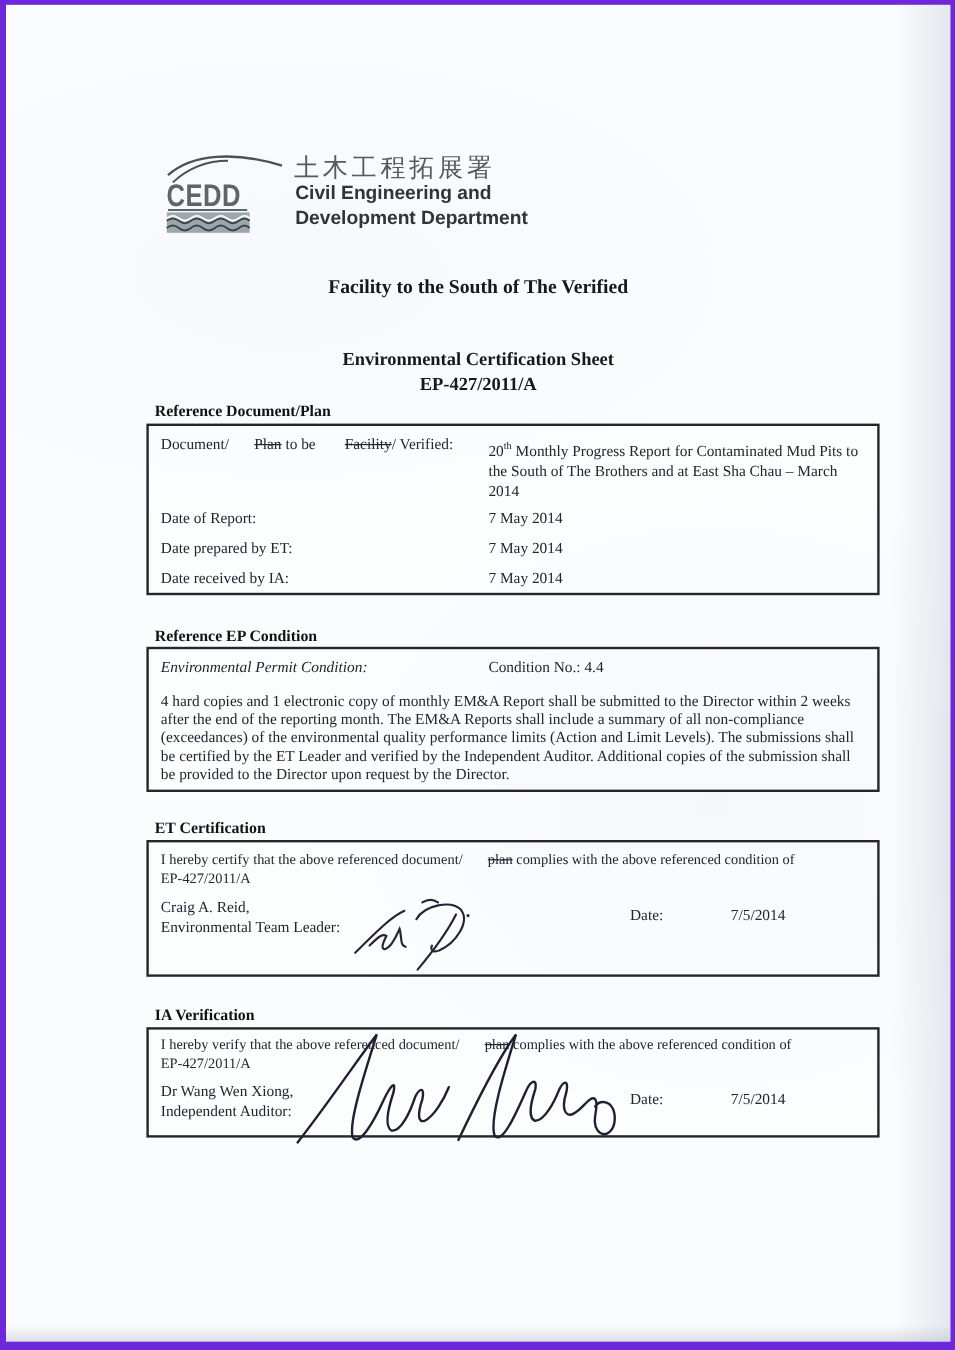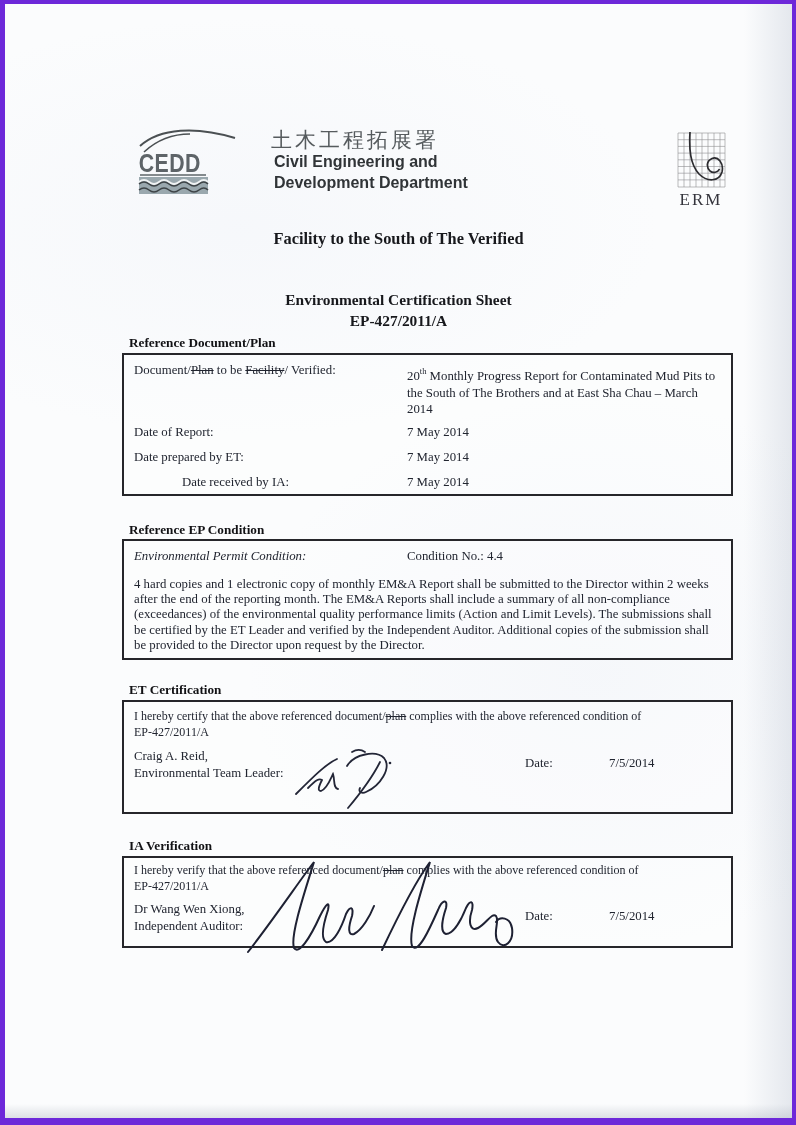--- a/index.html
+++ b/index.html
@@ -24,23 +24,23 @@
   .paper::before { 
     content:""; position:absolute; left:0; right:0; bottom:0; height:14px;
     background:linear-gradient(to top, rgba(150,158,172,.30), rgba(150,158,172,0));
     pointer-events:none;
   }
 
   
   .cedd { position:absolute; left:133px; top:118px; width:310px; height:80px; }
   .cedd-mark { position:absolute; left:0; top:2px; }
   .cedd-cn { position:absolute; left:107px; top:4px; font-family:"DejaVu Sans",sans-serif;
-             font-size:21px; color:#565b5e; letter-spacing:3px; white-space:nowrap;margin-left:26px; }
+             font-size:21px; color:#565b5e; letter-spacing:3px; white-space:nowrap; }
   .cedd-en { position:absolute; left:108px; font-family:"Liberation Sans",sans-serif;
-             font-weight:bold; font-size:16px; color:#303437; white-space:nowrap;margin-left:28px; }
+             font-weight:bold; font-size:16px; color:#303437; white-space:nowrap; }
   .cedd-en1 { top:31px; } .cedd-en2 { top:52px; }
 
   .erm { position:absolute; left:664px; top:128px; width:64px; text-align:center; }
   .erm svg { display:block; margin:0 auto; }
   .erm-label { display:block; margin-top:2px; font-size:17px; letter-spacing:2px; color:#34343c; }
 
   
   .proj-title { position:absolute; left:40px; right:40px; top:223px; text-align:center;
                 font-weight:bold; font-size:16.4px; color:#17181c; line-height:24px; }
   .sheet-title { position:absolute; left:40px; right:40px; top:285px; text-align:center;
@@ -54,21 +54,21 @@
          background:rgba(255,255,255,.25); font-size:12.8px; color:#212530; }
   .box-refdoc { top:349px; height:143px; }
   .box-refep  { top:535px; height:121px; }
   .box-et     { top:696px; height:114px; }
   .box-ia     { top:852px; height:92px; overflow:visible; }
 
   .f-label { position:absolute; left:10px; white-space:nowrap; }
   .f-value { position:absolute; left:283px; }
   .doc-value { width:318px; line-height:16.5px; }
   sup.ord { font-size:8.5px; vertical-align:6px; }
-  s { text-decoration:line-through; }
+  s { text-decoration:line-through;margin-left:21px; }
 
   .ep-text { position:absolute; left:10px; right:10px; top:36px; line-height:15.2px; }
 
   .stmt { position:absolute; left:10px; top:7px; line-height:15.5px; font-size:12px; white-space:nowrap; }
   .sig-name  { position:absolute; left:10px; white-space:nowrap; }
   .sig-title { position:absolute; left:10px; white-space:nowrap; }
   .date-label { position:absolute; left:401px; }
   .date-value { position:absolute; left:485px; }
 
   .sig-et { position:absolute; left:168px; top:40px; }
@@ -89,28 +89,20 @@
         <rect x="1" y="53" width="69" height="17" fill="#9aa8ae"></rect>
         <path d="M1,58 q5,-4 10,0 t10,0 t10,0 t10,0 t10,0 t10,0 t9,0" fill="none" stroke="#f0f3f4" stroke-width="2"></path>
         <path d="M1,60 q5,-4 10,0 t10,0 t10,0 t10,0 t10,0 t10,0 t9,0" fill="none" stroke="#3e4447" stroke-width="1.6"></path>
         <path d="M1,66 q5,-4 10,0 t10,0 t10,0 t10,0 t10,0 t10,0 t9,0" fill="none" stroke="#3e4447" stroke-width="1.6"></path>
       </svg>
       <div class="cedd-cn">土木工程拓展署</div>
       <div class="cedd-en cedd-en1">Civil Engineering and</div>
       <div class="cedd-en cedd-en2">Development Department</div>
     </div>
 
-    <div class="erm">
-      <svg width="50" height="56" viewBox="0 0 50 56">
-        <path d="M2,1V55 M8,1V55 M14,1V55 M20,1V55 M26,1V55 M32,1V55 M38,1V55 M44,1V55 M49,1V55" stroke="#8e8e92" stroke-width="0.6" fill="none"></path>
-        <path d="M2,1H49 M2,7.7H49 M2,14.4H49 M2,21.1H49 M2,27.8H49 M2,34.5H49 M2,41.2H49 M2,47.9H49 M2,55H49" stroke="#8e8e92" stroke-width="0.6" fill="none"></path>
-        <path d="M14,0 C13,17 14,32 23,42 C31,50 43,50 46,40 C48,31 42,24 36,26.5 C30.5,29 30,35 34,39 C37,41.5 42,40.5 43.5,37" fill="none" stroke="#2c2c30" stroke-width="1.7"></path>
-      </svg>
-      <span class="erm-label">ERM</span>
-    </div>
 
     <div class="proj-title">
       <div>Facility to the South of The Verified</div>
     </div>
     <div class="sheet-title">
       <div>Environmental Certification Sheet</div>
       <div>EP-427/2011/A</div>
     </div>
 
     <div class="sec-h h-refdoc">Reference Document/Plan</div>
@@ -118,21 +110,21 @@
       <div class="f-label" style="top:8px;">
         <span>Document/</span><s>Plan</s><span> to be </span><s>Facility</s><span>/ Verified:</span>
       </div>
       <div class="f-value doc-value" style="top:8px;">
         <span>20</span><sup class="ord">th</sup><span> Monthly Progress Report for Contaminated Mud Pits to the South of The Brothers and at East Sha Chau – March 2014</span>
       </div>
       <div class="f-label" style="top:70px;">Date of Report:</div>
       <div class="f-value" style="top:70px;">7 May 2014</div>
       <div class="f-label" style="top:95px;">Date prepared by ET:</div>
       <div class="f-value" style="top:95px;">7 May 2014</div>
-      <div class="f-label" style="top:120px;margin-left:48px;">Date received by IA:</div>
+      <div class="f-label" style="top:120px;">Date received by IA:</div>
       <div class="f-value" style="top:120px;">7 May 2014</div>
     </div>
 
     <div class="sec-h h-refep">Reference EP Condition</div>
     <div class="box box-refep">
       <div class="f-label" style="top:8px;font-style:italic;">Environmental Permit Condition:</div>
       <div class="f-value" style="top:8px;">Condition No.: 4.4</div>
       <div class="ep-text">4 hard copies and 1 electronic copy of monthly EM&amp;A Report shall be submitted to the Director within 2 weeks after the end of the reporting month. The EM&amp;A Reports shall include a summary of all non-compliance (exceedances) of the environmental quality performance limits (Action and Limit Levels). The submissions shall be certified by the ET Leader and verified by the Independent Auditor. Additional copies of the submission shall be provided to the Director upon request by the Director.</div>
     </div>
 

